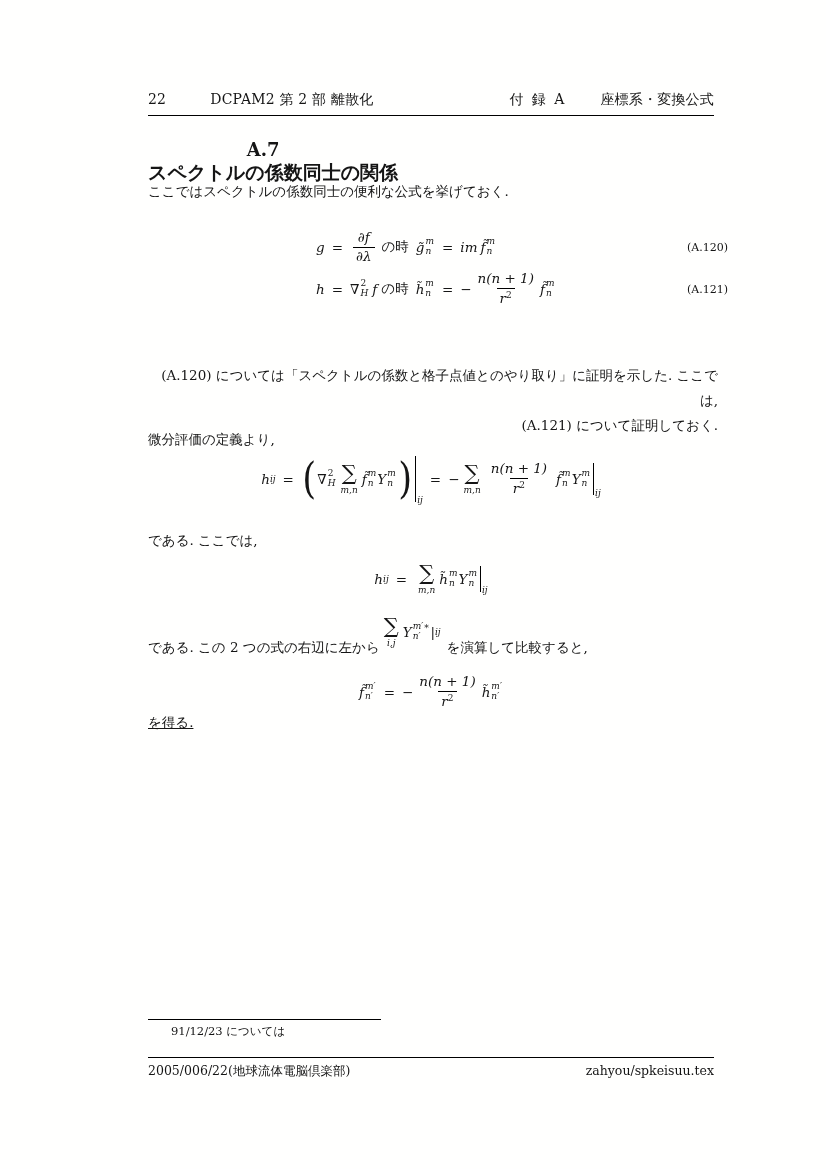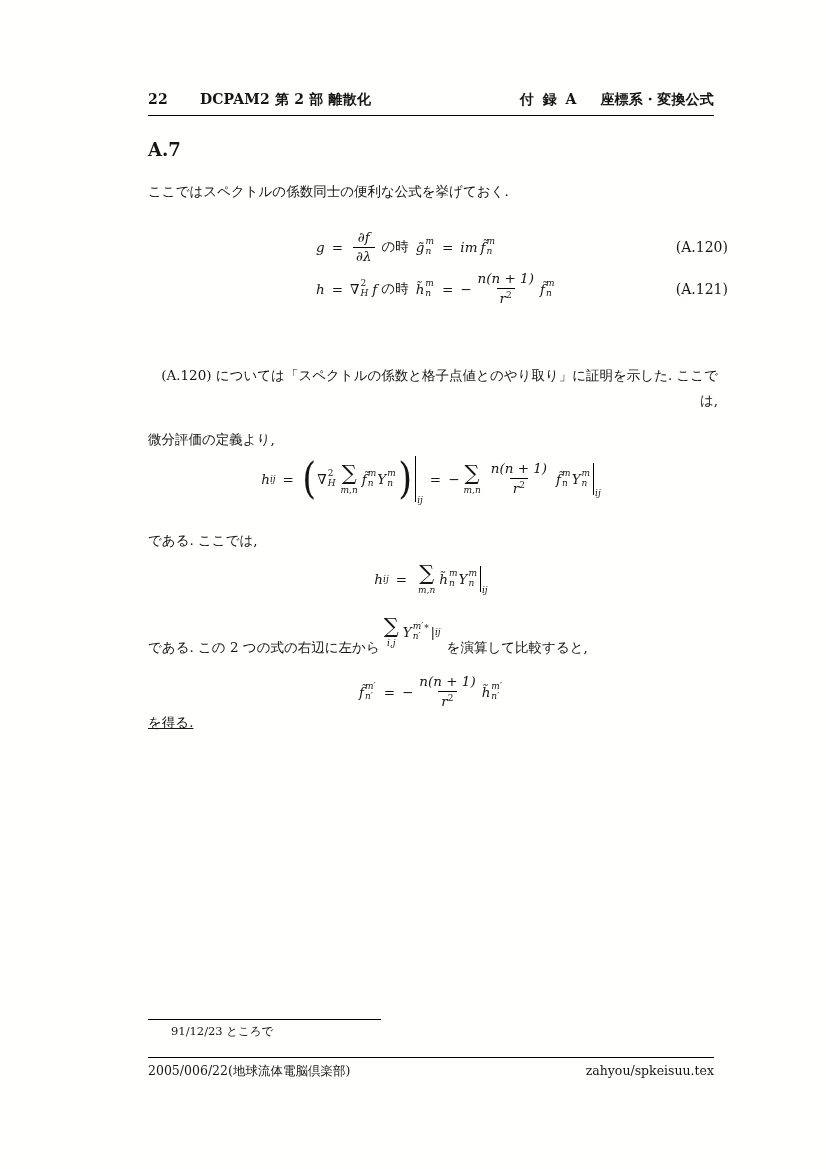--- a/index.html
+++ b/index.html
@@ -6,21 +6,21 @@
   html,body { background:#ffffff; }
   .page {
     position:relative; width:826px; height:1169px; background:#fffffe;
     font-family:"DejaVu Serif","Liberation Serif",serif; color:#151515;
     overflow:hidden;
   }
   .abs { position:absolute; }
 
   
   .header { left:148px; top:91px; width:566px; display:flex; align-items:baseline;
-            font-weight:bold; font-size:14px; letter-spacing:0.2px; }
+            font-weight:normal; font-size:14px; letter-spacing:0.2px;gap:12px; }
   .header .pn { margin-right:32px; }
   .header .spacer { flex:1; }
   .header .applabel { margin-right:22px; letter-spacing:2px; }
   .hrule { left:148px; top:115px; width:566px; height:1.4px; background:#000; }
 
   
   .section-heading { left:148px; top:139px; display:flex; align-items:center;
                      font-weight:bold; font-size:19px;flex-direction:column; }
   .section-heading .num { margin-right:20px; font-size:18px; }
 
@@ -55,21 +55,21 @@
 
   .bigp { font-size:42px; line-height:0.85; font-weight:400; transform:scaleX(0.85); }
 
   .eval { display:inline-flex; align-items:flex-end; margin-left:2px; }
   .eval .bar { width:1px; background:#000; display:inline-block; }
   .eval .es { font-size:9px; font-style:italic; transform:translateY(3px); margin-left:1px; }
 
   
   .eqrow { left:148px; width:580px; height:42px; display:flex; align-items:center; }
   .eqrow .eqbody { margin-left:168px; }
-  .eqrow .eqtag { position:absolute; right:0; font-size:14px; font-style:normal; }
+  .eqrow .eqtag { position:absolute; right:0; font-size:11px; font-style:normal; }
 
   .disp { left:148px; width:566px; display:flex; justify-content:center; align-items:center; }
 
   .inlinerow { left:148px; top:610px; width:570px; height:44px;
                display:flex; align-items:center; font-size:13.5px; }
   .inlinerow .txt { line-height:1;margin-top:32px; }
 
   
   .fnrule { left:148px; top:1019px; width:233px; height:1px; background:#000; }
   .footnote { left:171px; top:1024px; font-size:11.5px; }
@@ -86,20 +86,21 @@
     <span class="pn">22</span>
     <span>DCPAM2 第 2 部 離散化</span>
     <span class="spacer"></span>
     <span class="applabel">付 録 A</span>
     <span>座標系・変換公式</span>
   </div>
   <div class="abs hrule"></div>
 
   <div class="abs section-heading">
     <span class="num">A.7</span>
+    <span>スペクトルの係数同士の関係</span>
   </div>
 
   <div class="abs bodytext intro">ここではスペクトルの係数同士の便利な公式を挙げておく.</div>
 
   <div class="abs eqrow" style="top:226px">
     <div class="eqbody mrow">
       <span class="mi">g</span>
       <span class="rel">=</span>
       <span class="frac">
         <span class="num mi">∂f</span>
@@ -148,20 +149,21 @@
       <span class="ss">
         <span>m</span>
         <span>n</span>
       </span>
     </div>
     <span class="eqtag">(A.121)</span>
   </div>
 
   <div class="abs bodytext paranote">
     <div>(A.120) については「スペクトルの係数と格子点値とのやり取り」に証明を示した. ここでは,</div>
+    <div>(A.121) について証明しておく.</div>
   </div>
 
   <div class="abs bodytext defline">微分評価の定義より,</div>
 
   <div class="abs disp mrow" style="top:450px;height:58px">
     <span class="mi">h</span>
       <span class="subo">ij</span>
     <span class="rel">=</span>
     <span class="bigp">(</span>
     <span>∇</span>
@@ -273,21 +275,21 @@
       <span>m′</span>
       <span>n′</span>
     </span>
   </div>
 
   <div class="abs bodytext conclusion">を得る.</div>
 
   <div class="abs fnrule"></div>
   <div class="abs footnote">
     <span>91/12/23</span>
-    <span>ところで</span>
+    <span>については</span>
   </div>
 
   <div class="abs ftrule"></div>
   <div class="abs footer">
     <span>2005/006/22(地球流体電脳倶楽部)</span>
     <span>zahyou/spkeisuu.tex</span>
   </div>
 
 </div>
 

